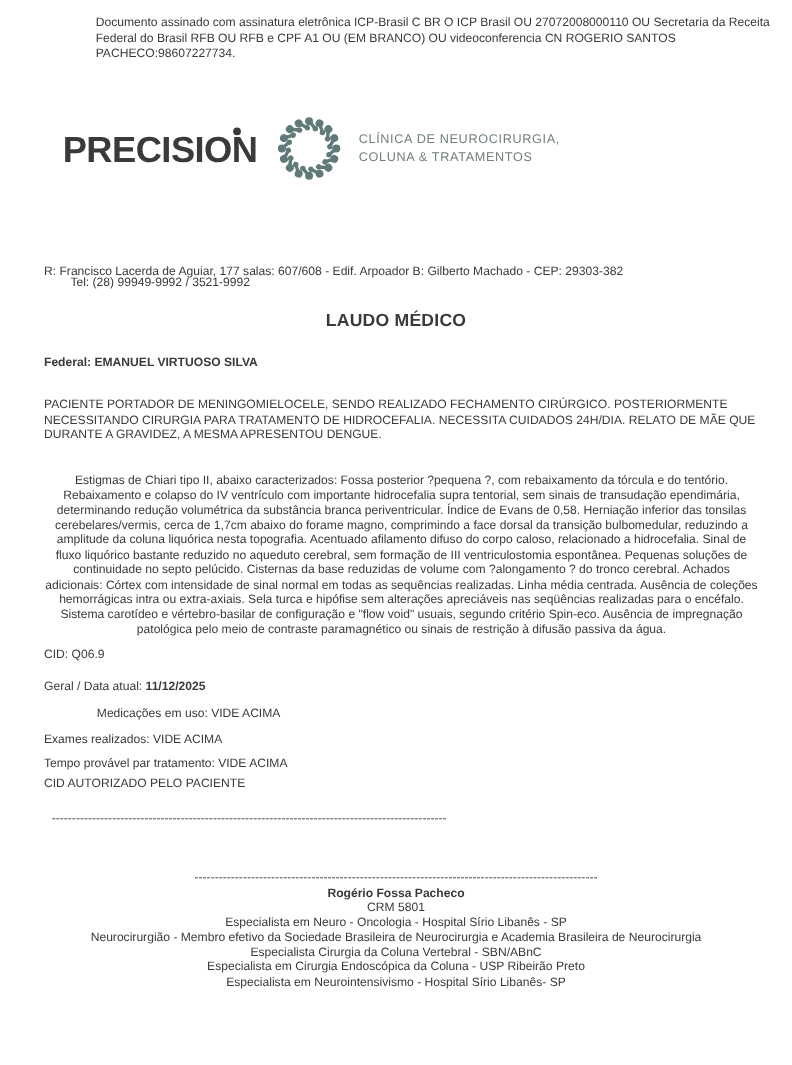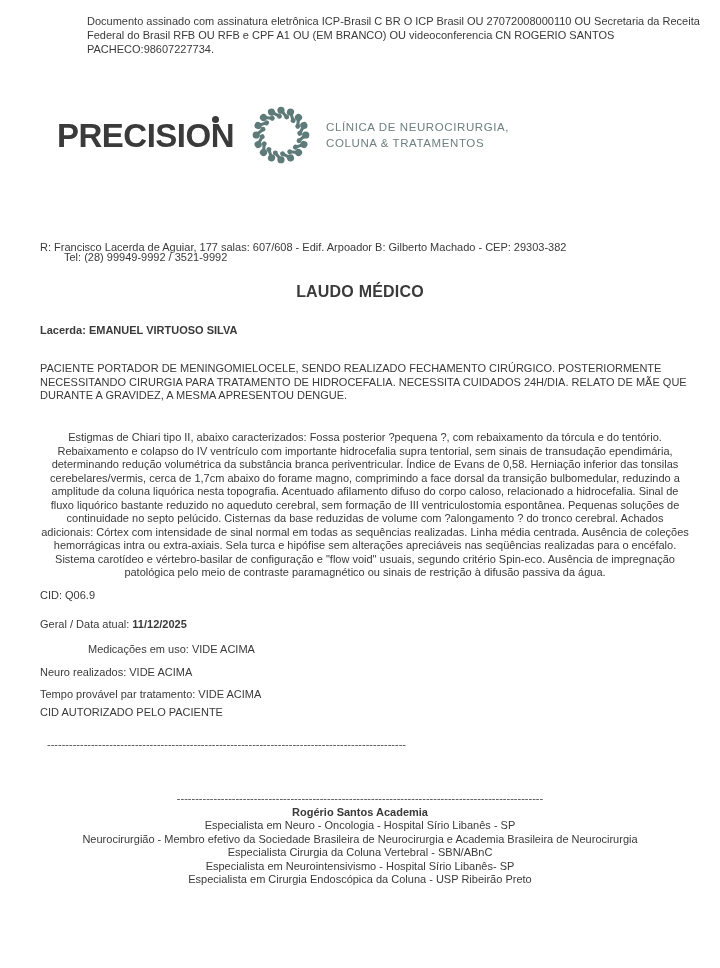--- a/index.html
+++ b/index.html
@@ -167,48 +167,49 @@
     </div>
   </div>
 
   <p class="abs address">R: Francisco Lacerda de Aguiar, 177 salas: 607/608 - Edif. Arpoador B: Gilberto Machado - CEP: 29303-382</p>
 
   <p class="abs tel">Tel: (28) 99949-9992 / 3521-9992</p>
 
   <p class="abs report-title">LAUDO MÉDICO</p>
 
   <p class="abs patient-line">
-    <span>Lacerda:</span>
+    <span>Federal:</span>
     <span>EMANUEL VIRTUOSO SILVA</span>
   </p>
 
   <p class="abs para summary">PACIENTE PORTADOR DE MENINGOMIELOCELE, SENDO REALIZADO FECHAMENTO CIRÚRGICO. POSTERIORMENTE NECESSITANDO CIRURGIA PARA TRATAMENTO DE HIDROCEFALIA. NECESSITA CUIDADOS 24H/DIA. RELATO DE MÃE QUE DURANTE A GRAVIDEZ, A MESMA APRESENTOU DENGUE.</p>
 
   <p class="abs para findings">Estigmas de Chiari tipo II, abaixo caracterizados: Fossa posterior ?pequena ?, com rebaixamento da tórcula e do tentório. Rebaixamento e colapso do IV ventrículo com importante hidrocefalia supra tentorial, sem sinais de transudação ependimária, determinando redução volumétrica da substância branca periventricular.  Índice de Evans de 0,58. Herniação inferior das tonsilas cerebelares/vermis, cerca de 1,7cm abaixo do forame magno, comprimindo a face dorsal da transição bulbomedular, reduzindo a amplitude da coluna liquórica nesta topografia. Acentuado afilamento difuso do corpo caloso, relacionado a hidrocefalia. Sinal de fluxo liquórico bastante reduzido no aqueduto cerebral, sem formação de III ventriculostomia  espontânea. Pequenas soluções de continuidade no septo pelúcido. Cisternas da base reduzidas de volume com ?alongamento ? do tronco cerebral. Achados adicionais: Córtex com intensidade de sinal normal em todas as sequências realizadas. Linha média centrada. Ausência de coleções hemorrágicas intra ou extra-axiais. Sela turca e hipófise sem alterações apreciáveis nas seqüências realizadas para o encéfalo.  Sistema carotídeo e vértebro-basilar de configuração e "flow void" usuais, segundo critério Spin-eco. Ausência de impregnação patológica pelo meio de contraste paramagnético ou sinais de restrição à difusão  passiva da água.</p>
 
   <p class="abs cid-line">CID: Q06.9</p>
 
   <p class="abs date-line">
     <span>Geral / Data atual:</span>
     <span class="b">11/12/2025</span>
   </p>
 
   <p class="abs meds-line">Medicações em uso: VIDE ACIMA</p>
 
-  <p class="abs exams-line">Neuro realizados: VIDE ACIMA</p>
+  <p class="abs exams-line">Exames realizados: VIDE ACIMA</p>
 
   <p class="abs tempo-line">Tempo provável par tratamento: VIDE ACIMA</p>
 
   <p class="abs auth-line">CID AUTORIZADO PELO PACIENTE</p>
 
   <p class="abs divider1">--------------------------------------------------------------------------------------------------</p>
 
   <div class="abs sig-block">
     <p class="sig-divider">----------------------------------------------------------------------------------------------------</p>
-    <p class="sig-name">Rogério Santos Academia</p>
+    <p class="sig-name">Rogério Fossa Pacheco</p>
+    <p>CRM 5801</p>
     <p class="sig-cred">Especialista em Neuro - Oncologia - Hospital Sírio Libanês - SP</p>
     <p class="sig-cred">Neurocirurgião - Membro efetivo da Sociedade Brasileira de Neurocirurgia e Academia Brasileira de Neurocirurgia</p>
     <p class="sig-cred">Especialista Cirurgia da Coluna Vertebral - SBN/ABnC</p>
+    <p class="sig-cred">Especialista em Cirurgia Endoscópica da Coluna - USP Ribeirão Preto</p>
     <p class="sig-cred">Especialista em Neurointensivismo - Hospital Sírio Libanês- SP</p>
-    <p class="sig-cred">Especialista em Cirurgia Endoscópica da Coluna - USP Ribeirão Preto</p>
   </div>
 
 </div>
 
 </body></html>

